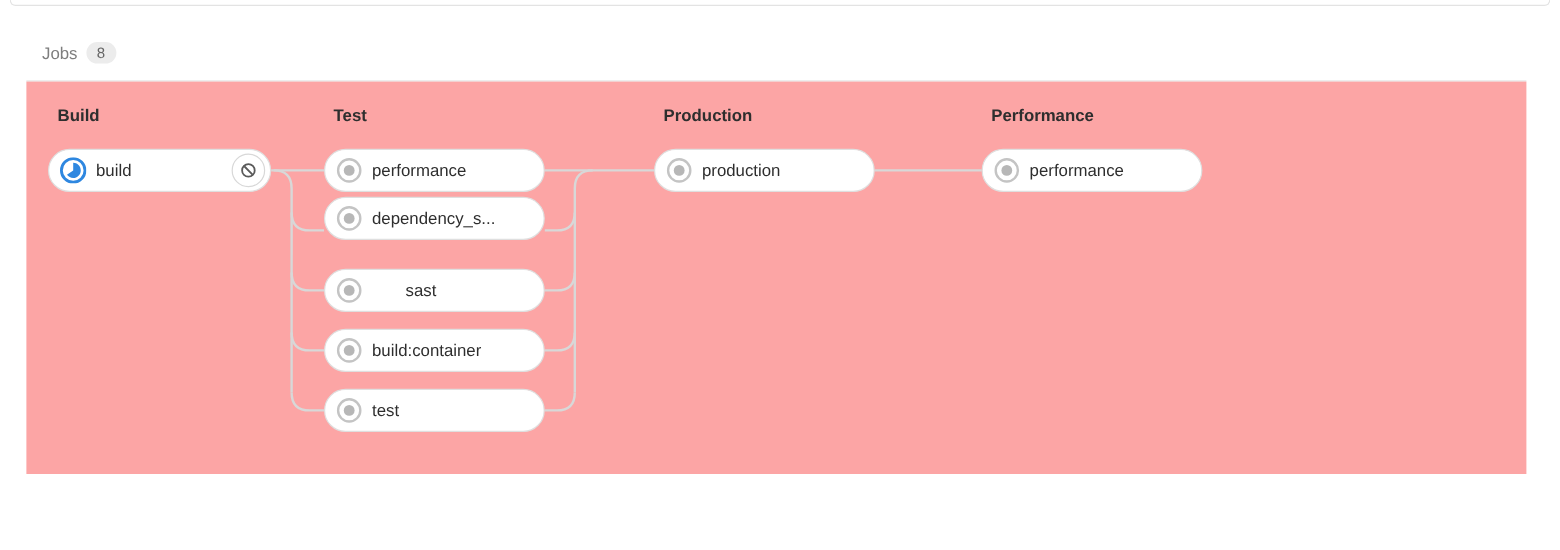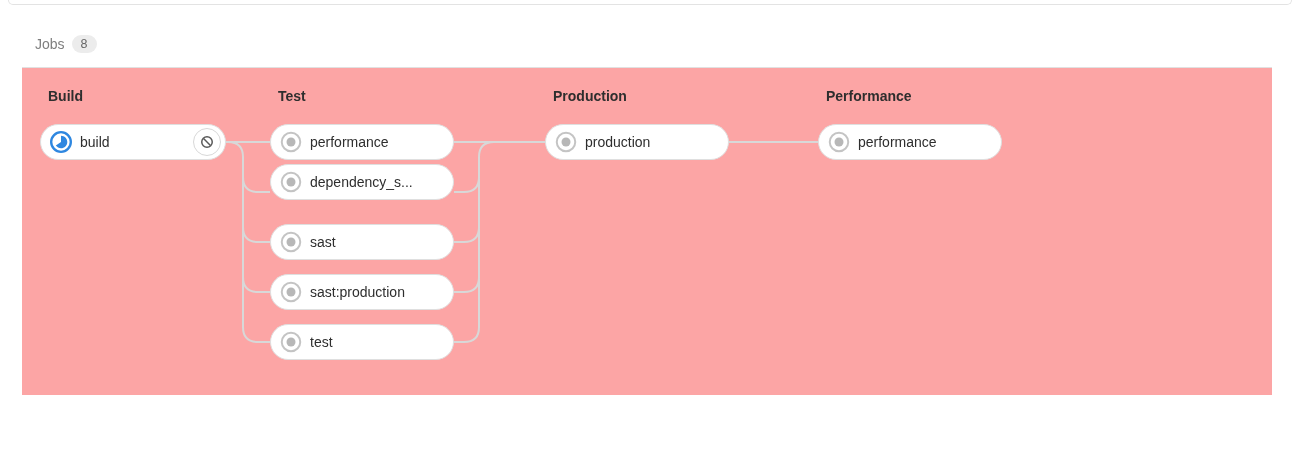--- a/index.html
+++ b/index.html
@@ -90,33 +90,33 @@
   </svg>
           <span class="job-label">performance</span>
         </div>
         <div class="job-pill" style="left: 248px; top: 96px; width: 184px;">
           <svg class="status-icon" viewBox="0 0 22 22">
     <circle cx="11" cy="11" r="9.25" fill="none" stroke="#c4c4c4" stroke-width="2"></circle>
     <circle cx="11" cy="11" r="4.5" fill="#b7b7b7"></circle>
   </svg>
           <span class="job-label">dependency_s...</span>
         </div>
-        <div class="job-pill" style="left: 248px; top: 156px; width: 184px;">
+        <div class="job-pill" style="left: 248px; top: 156px; width: 184px; gap: 28px;">
           <svg class="status-icon" viewBox="0 0 22 22">
     <circle cx="11" cy="11" r="9.25" fill="none" stroke="#c4c4c4" stroke-width="2"></circle>
     <circle cx="11" cy="11" r="4.5" fill="#b7b7b7"></circle>
   </svg>
           <span class="job-label">sast</span>
         </div>
         <div class="job-pill" style="left: 248px; top: 206px; width: 184px;">
           <svg class="status-icon" viewBox="0 0 22 22">
     <circle cx="11" cy="11" r="9.25" fill="none" stroke="#c4c4c4" stroke-width="2"></circle>
     <circle cx="11" cy="11" r="4.5" fill="#b7b7b7"></circle>
   </svg>
-          <span class="job-label">sast:production</span>
+          <span class="job-label">build:container</span>
         </div>
         <div class="job-pill" style="left: 248px; top: 256px; width: 184px;">
           <svg class="status-icon" viewBox="0 0 22 22">
     <circle cx="11" cy="11" r="9.25" fill="none" stroke="#c4c4c4" stroke-width="2"></circle>
     <circle cx="11" cy="11" r="4.5" fill="#b7b7b7"></circle>
   </svg>
           <span class="job-label">test</span>
         </div>
         <div class="stage-header" style="left: 531px; top: 20px;">Production</div>
         <div class="job-pill" style="left: 523px; top: 56px; width: 184px;">

